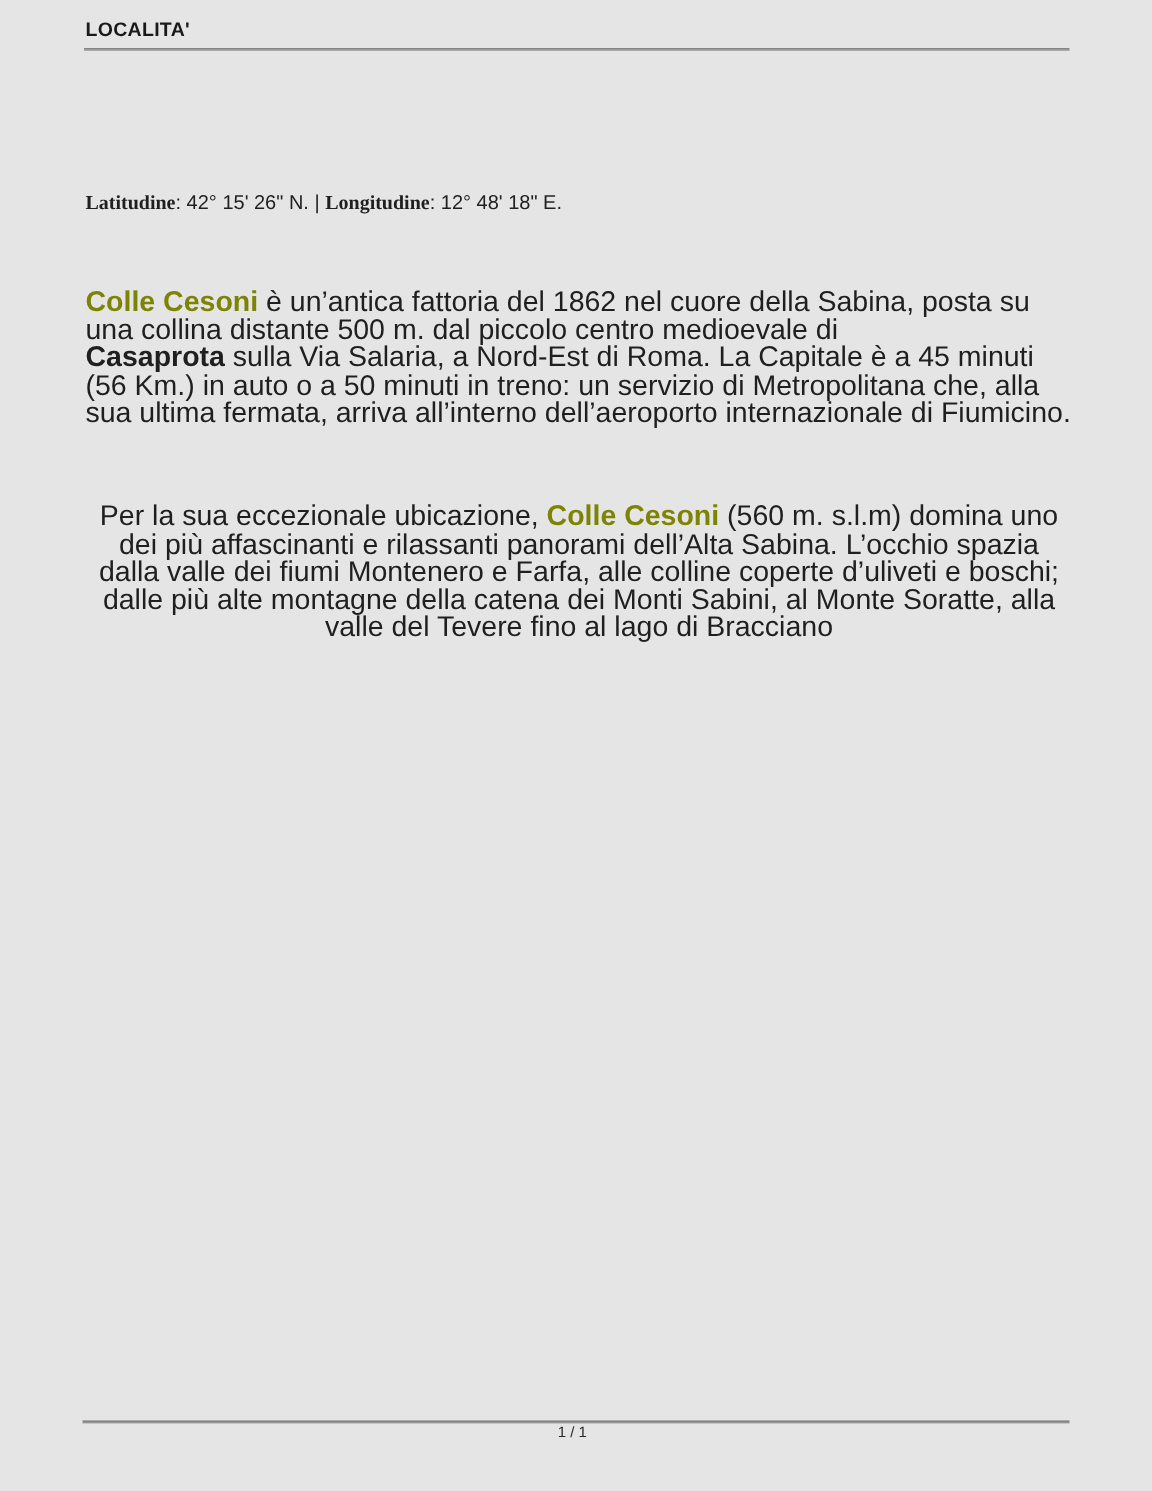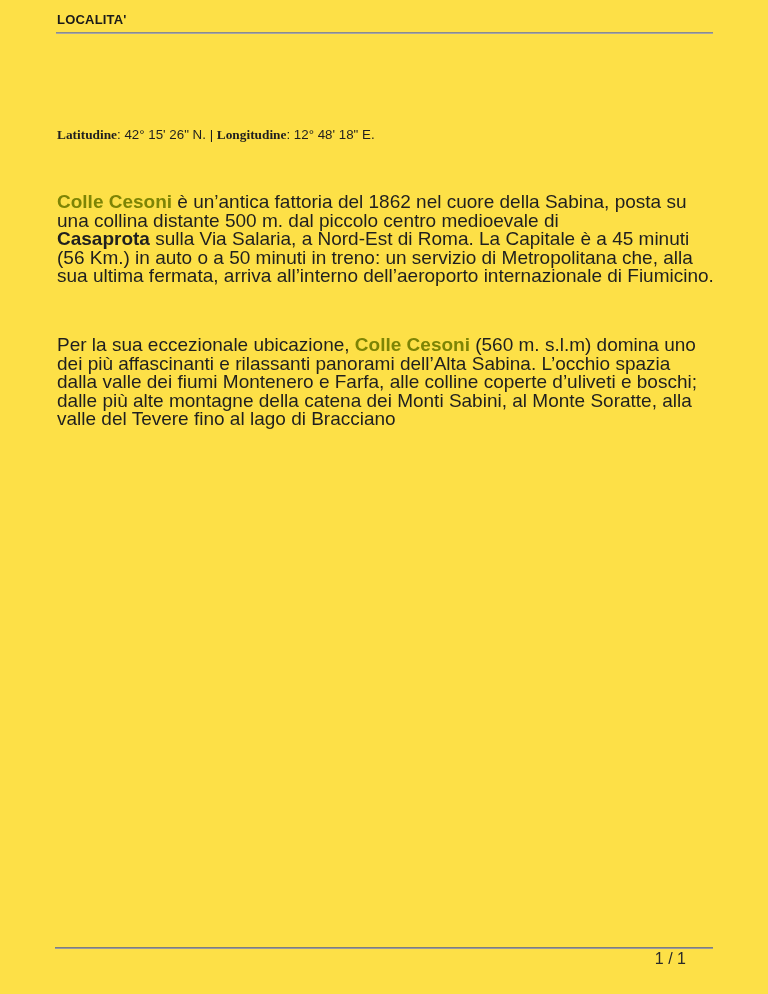--- a/index.html
+++ b/index.html
@@ -4,21 +4,21 @@
 <style>
   html, body {
     margin: 0;
     padding: 0;
     background: #ffffff;
   }
   .page {
     position: relative;
     width: 768px;
     height: 994px;
-    background: #fde047;
+    background: #e5e5e5;
     font-family: "Liberation Sans", sans-serif;
     color: #1f1f1f;
     overflow: hidden;
   }
   .header-title {
     position: absolute;
     left: 57px;
     top: 12px;
     font-size: 13px;
     font-weight: bold;
@@ -45,21 +45,21 @@
   .body-par {
     position: absolute;
     left: 57px;
     width: 658px;
     font-size: 19px;
     line-height: 18.6px;
     text-align: left;
     margin: 0;
   }
   .par1 { top: 193px; }
-  .par2 { top: 336px; }
+  .par2 { top: 336px; text-align: center; }
   .brand {
     font-weight: bold;
   }
   .place {
     font-weight: bold;
     color: #1f1f1f;
   }
   .tab-gap {
     display: inline-block;
     width: 74px;
@@ -68,25 +68,25 @@
   .footer-rule {
     position: absolute;
     left: 55px;
     top: 947px;
     width: 658px;
     height: 2px;
     background: linear-gradient(#707070, #a8a8a8);
   }
   .footer-page {
     position: absolute;
-    left: 41px;
+    left: 59px;
     top: 950px;
     width: 645px;
-    text-align: right;
-    font-size: 16px;
+    text-align: center;
+    font-size: 10px;
     color: #2a2a2a;
   }
 </style>
 </head>
 <body>
 
 <div class="page">
 
   <div class="header-title">LOCALITA'</div>
 

